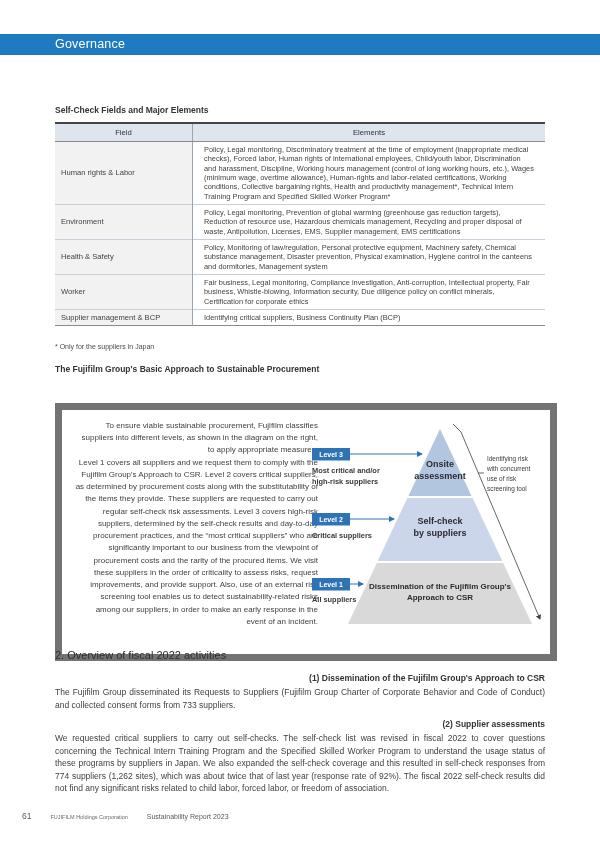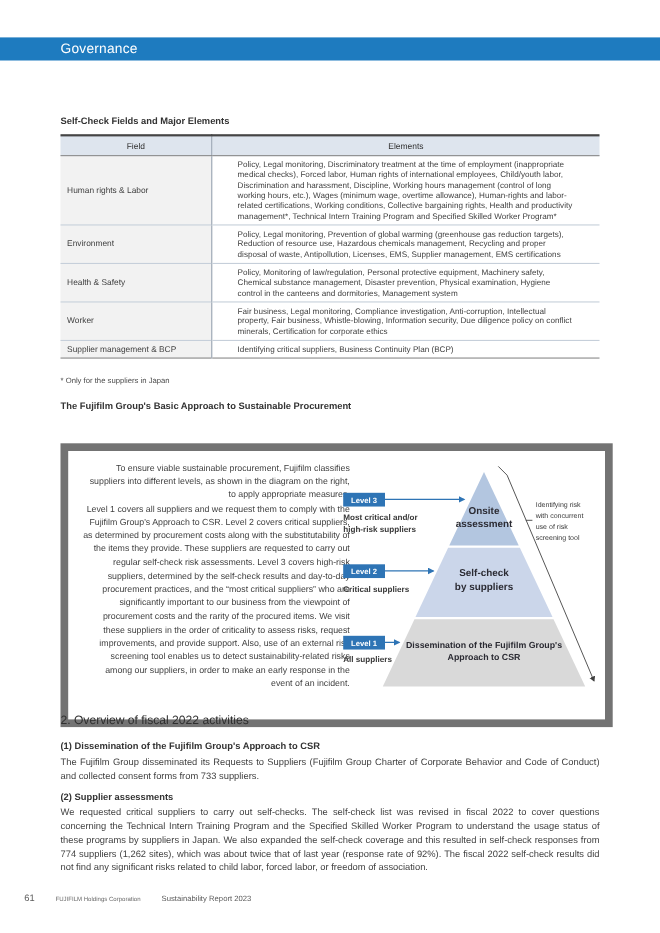--- a/index.html
+++ b/index.html
@@ -44,21 +44,21 @@
   table.sc-table td{
     vertical-align:middle;line-height:1.26;color:#3f3f3f;
     border-top:1px solid #c6cfda;
   }
   table.sc-table tr:first-child td{border-top:none;}
   td.cell-field{
     background:var(--field-cell-bg);width:105px;
     border-right:1px solid #9aa5b2;padding:3px 6px;font-size:7.6px;
   }
   th.col-field{border-right:1px solid #9aa5b2;width:105px;}
-  td.cell-elements{padding:3px 23px;}
+  td.cell-elements{padding:3px 11px;}
   .footnote{
     position:absolute;top:343px;left:55px;font-size:7px;color:#4a4a4a;
   }
   .approach-title{
     position:absolute;top:364px;left:55px;
     font-size:8.5px;font-weight:bold;color:#333333;
   }
   .approach-box{
     position:absolute;top:403px;left:55px;width:488px;height:244px;
     border:7px solid #737373;background:#ffffff;text-align:right;
@@ -72,21 +72,21 @@
   .seg-label-sm{font-size:8px;font-weight:600;fill:#2b2b33;text-anchor:middle;}
   .badge-label{font-size:7px;font-weight:600;fill:#ffffff;text-anchor:middle;}
   .level-note{font-size:7.4px;font-weight:600;fill:#3a3a3a;}
   .side-note{font-size:6.4px;fill:#3a3a3a;}
   .overview-title{
     position:absolute;top:649px;left:55px;
     font-size:11px;font-weight:normal;color:#2f2f2f;
   }
   .sub-heading{
     position:absolute;left:55px;width:490px;
-    font-size:8.5px;font-weight:bold;color:#333333;
+    font-size:8.5px;font-weight:bold;color:#333333;text-align:right;
   }
   .sub-body{
     position:absolute;left:55px;width:490px;
     font-size:8.5px;line-height:1.48;color:#3f3f3f;text-align:justify;
   }
   .sub1-heading{top:673px;}
   .sub1-body{top:686px;}
   .sub2-heading{top:719px;}
   .sub2-body{top:732px;}
   .footer{

